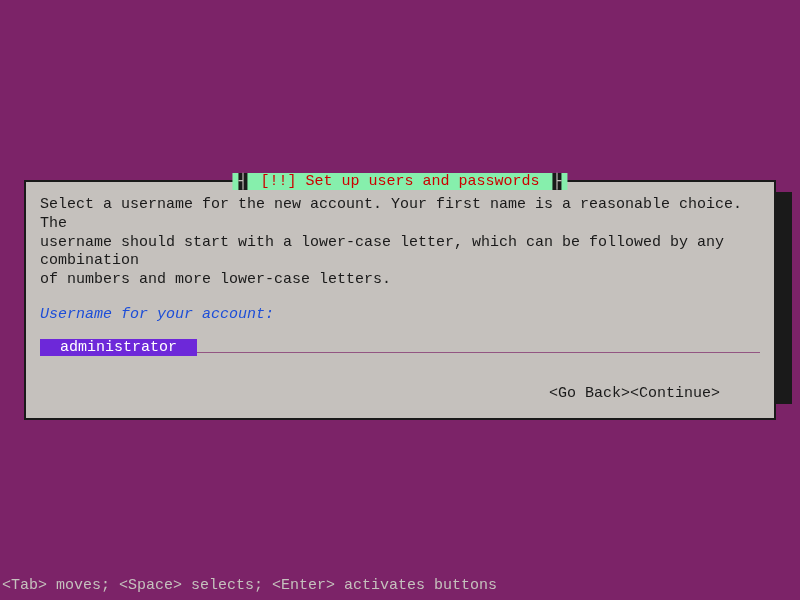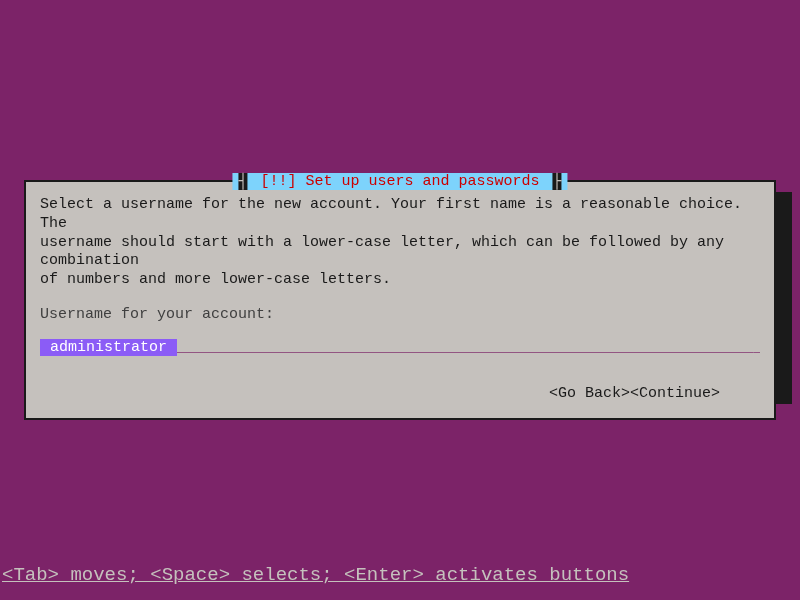--- a/index.html
+++ b/index.html
@@ -31,52 +31,53 @@
       width: 752px;
       background-color: #c5c1bd;
       border: 2px solid #1a1a1a;
       padding: 14px 14px 16px 14px;
     }
     .dialog-title-wrap {
       position: absolute;
       top: -9px;
       left: 50%;
       transform: translateX(-50%);
-      background-color: #7dd3fc;
+      background-color: #86efac;
       padding: 0 6px;
       white-space: nowrap;
     }
     .dialog-title-side {
       color: #c5c1bd;
       background-color: #1a1a1a;
     }
     .dialog-title {
       color: #cc0000;
       font-weight: normal;
       padding: 0 4px;
     }
     .instruction {
       color: #1a1a1a;
       line-height: 1.25;
       margin-bottom: 16px;
       white-space: pre-wrap;
     }
     .field-label {
-      color: #404040;
+      color: #1d4ed8;
       margin-bottom: 16px;
+      font-style: italic;
     }
     .input-line {
       display: flex;
       align-items: center;
       margin-bottom: 28px;
     }
     .input-value {
-      background-color: #8b5cf6;
+      background-color: #6d28d9;
       color: #ffffff;
-      padding: 0 10px;
+      padding: 0 20px;
       white-space: pre;
     }
     .input-fill {
       flex: 1;
       color: #7c2368;
       overflow: hidden;
       white-space: nowrap;
       letter-spacing: 0;
       height: 18px;
       line-height: 18px;
@@ -85,25 +86,24 @@
       display: flex;
       justify-content: flex-end;
       padding: 0 40px 0 40px;
     }
     .nav-button {
       color: #1a1a1a;
       cursor: pointer;
     }
     .statusbar {
       position: absolute;
-      bottom: 14px;
+      bottom: 6px;
       left: 2px;
       color: #c5c1bd;
-      font-size: 19px;
-      text-decoration: underline;
+      font-size: 15px;
     }
   </style>
 </head>
 <body>
 
 <div class="dialog-shadow"></div>
 
 <div class="dialog">
   <div class="dialog-title-wrap">
     <span class="dialog-title-side">┤</span>

